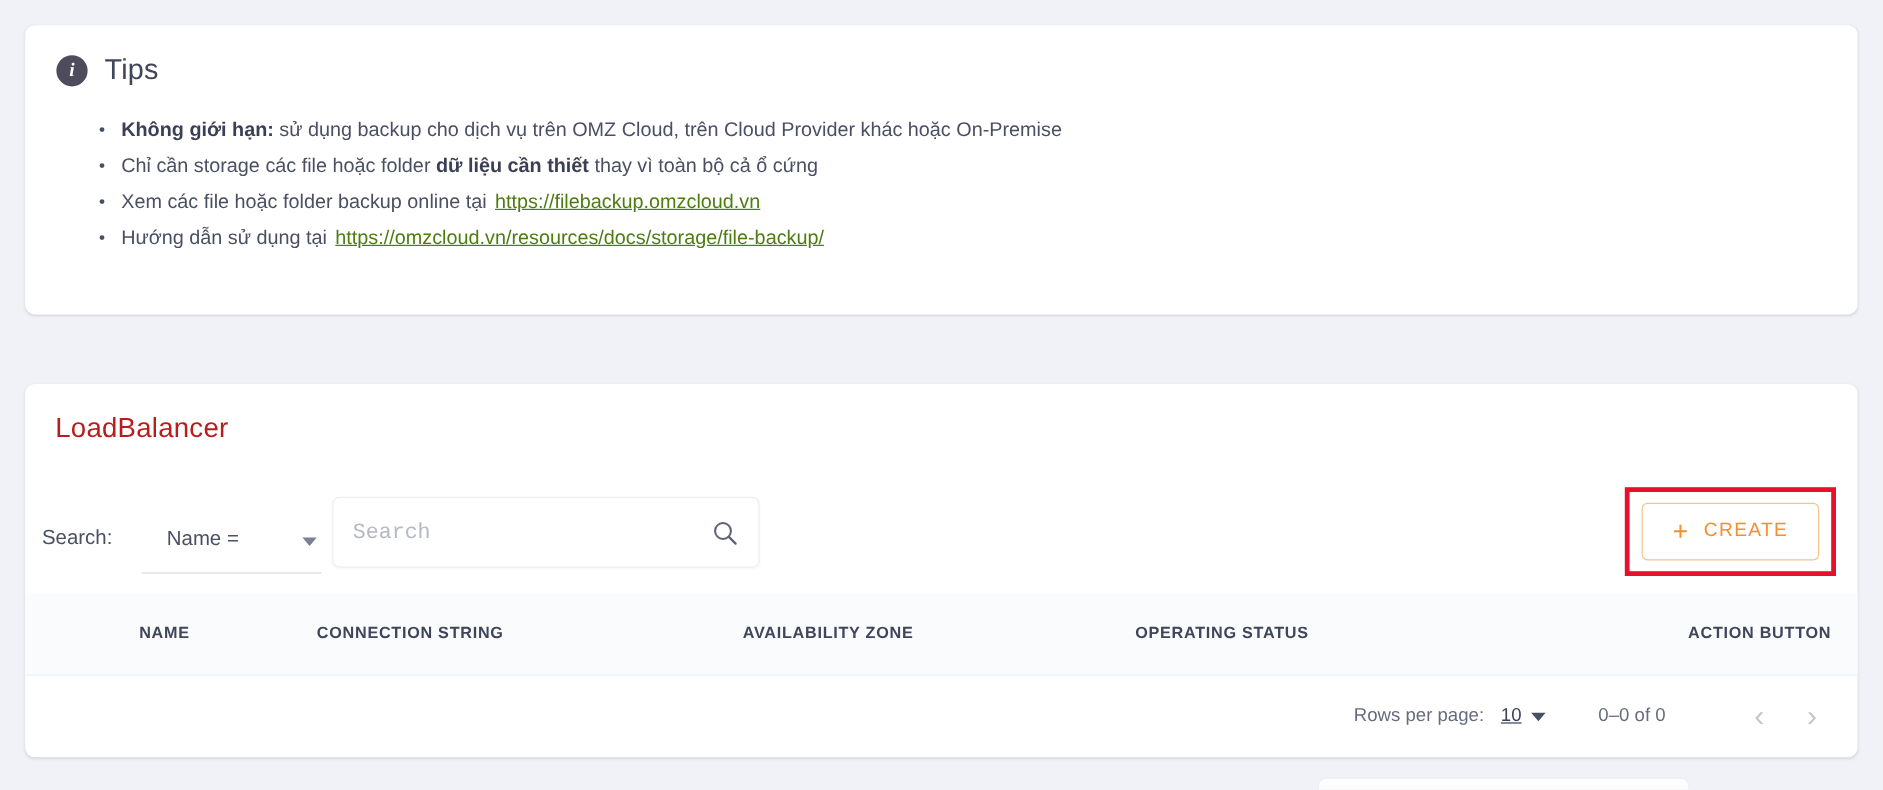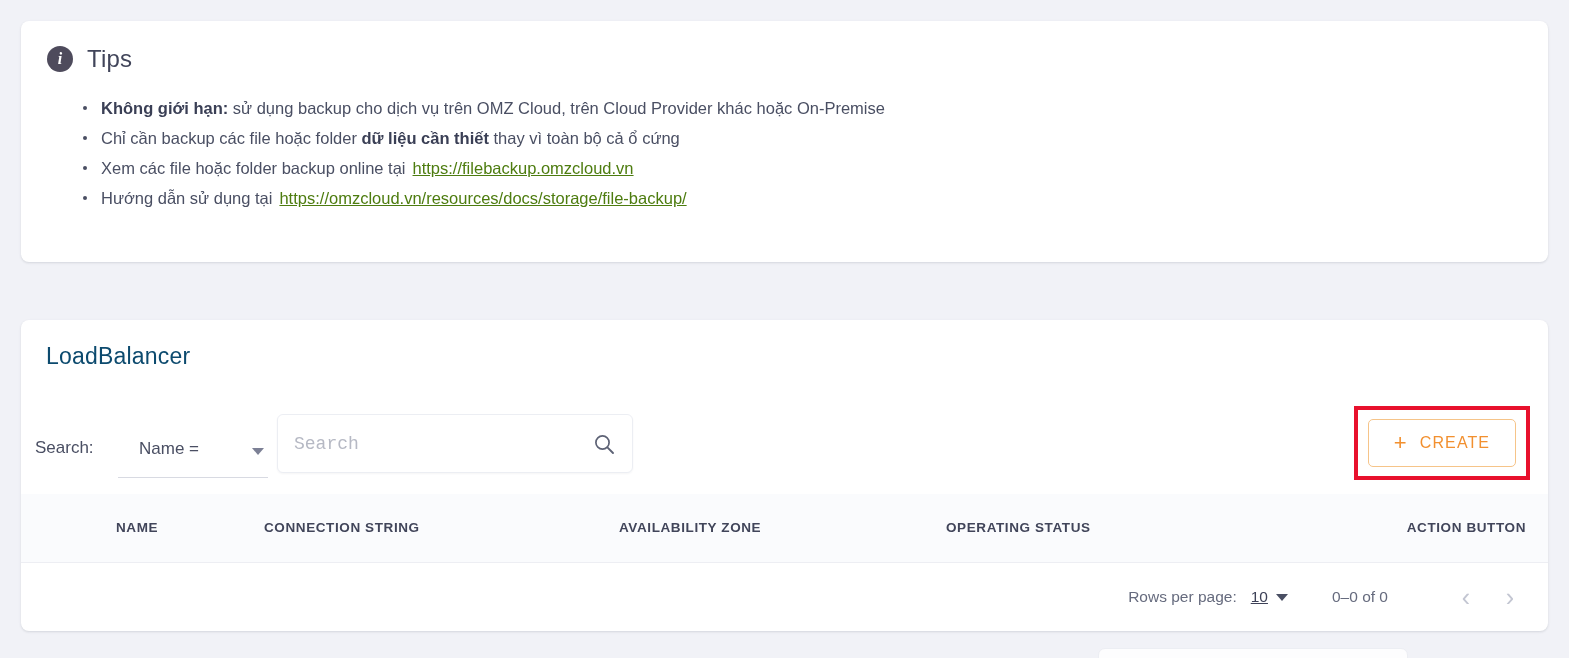--- a/index.html
+++ b/index.html
@@ -79,21 +79,21 @@
     width: 1527px; height: 311px;
     background: #ffffff;
     border-radius: 8px;
     box-shadow: 0 1px 3px rgba(60,64,80,.10), 0 1px 2px rgba(60,64,80,.06);
     overflow: hidden;
   }
   .lb-title {
     position: absolute;
     left: 25px; top: 23px;
     font-size: 23px;
-    color: #0c4a6e;
+    color: #b91c1c;
     letter-spacing: .2px;
   }
 
   
   .search-row {
     position: absolute;
     left: 0; top: 84px;
     width: 100%; height: 88px;
   }
   .search-label {
@@ -255,21 +255,21 @@
   <div class="tips-card">
     <div class="tips-head">
       <div class="info-icon">i</div>
       <div class="tips-title">Tips</div>
     </div>
     <ul class="tips-list">
       <li>
         <b>Không giới hạn:</b><span> sử dụng backup cho dịch vụ trên OMZ Cloud, trên Cloud Provider khác hoặc On-Premise</span>
       </li>
       <li>
-        <span>Chỉ cần backup các file hoặc folder </span><b>dữ liệu cần thiết</b><span> thay vì toàn bộ cả ổ cứng</span>
+        <span>Chỉ cần storage các file hoặc folder </span><b>dữ liệu cần thiết</b><span> thay vì toàn bộ cả ổ cứng</span>
       </li>
       <li>
         <span>Xem các file hoặc folder backup online tại</span><span class="sp"></span><a class="link" href="#">https://filebackup.omzcloud.vn</a>
       </li>
       <li>
         <span>Hướng dẫn sử dụng tại</span><span class="sp"></span><a class="link" href="#">https://omzcloud.vn/resources/docs/storage/file-backup/</a>
       </li>
     </ul>
   </div>
 

